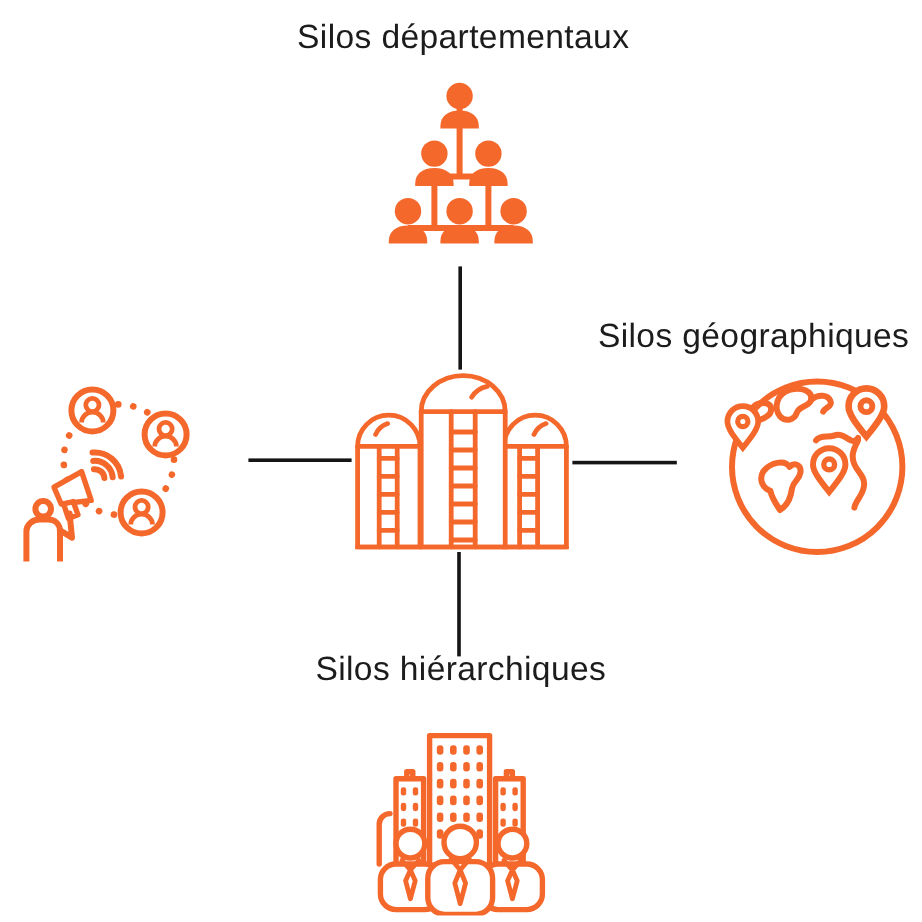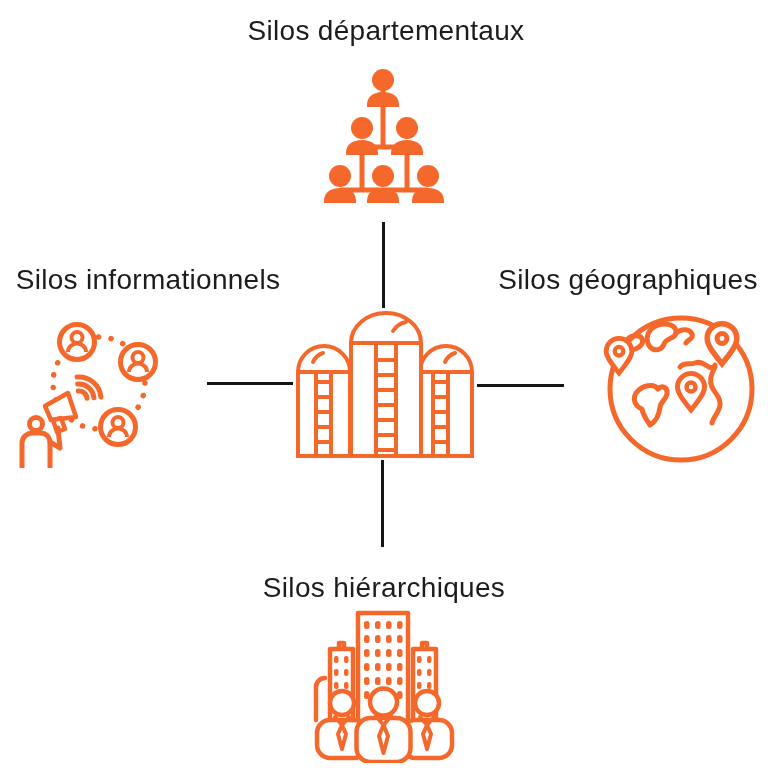--- a/index.html
+++ b/index.html
@@ -13,41 +13,40 @@
   .label{
     position:absolute;
     transform:translateX(-50%);
     font-size:28px;line-height:32px;font-weight:400;
     letter-spacing:.3px;white-space:nowrap;
     color:var(--text,#1c1c1c);
   }
   .label-top{left:386px;top:15px;}
   .label-left{left:148px;top:264px;}
   .label-right{left:628px;top:264px;}
-  .label-bottom{left:384px;top:572px;}
+  .label-bottom{left:384px;top:542px;}
   .connector{position:absolute;background:var(--connector,#151515);}
   .conn-top{left:382px;top:222px;width:3px;height:86px;}
   .conn-bottom{left:381px;top:460px;width:3px;height:87px;}
   .conn-left{left:207px;top:382px;width:86px;height:3px;}
   .conn-right{left:477px;top:384px;width:87px;height:3px;}
   .icon{position:absolute;color:var(--accent,#F5682C);}
   .icon svg{display:block;width:100%;height:100%;}
   .icon-top{left:320px;top:56px;width:128px;height:150px;}
   .icon-center{left:293px;top:310px;width:182px;height:148px;}
   .icon-left{left:15px;top:312px;width:148px;height:156px;}
   .icon-right{left:598px;top:315px;width:162px;height:152px;}
   .icon-bottom{left:306px;top:608px;width:160px;height:155px;}
 </style>
 </head>
 <body>
 
 <div class="stage">
 
   <div class="label label-top">Silos départementaux</div>
-  <div class="label label-left">Silos informationnels</div>
   <div class="label label-right">Silos géographiques</div>
   <div class="label label-bottom">Silos hiérarchiques</div>
 
   <div class="connector conn-top"></div>
   <div class="connector conn-left"></div>
   <div class="connector conn-right"></div>
   <div class="connector conn-bottom"></div>
 
   <div class="icon icon-top">
     <svg viewBox="0 0 128 150" aria-hidden="true">

